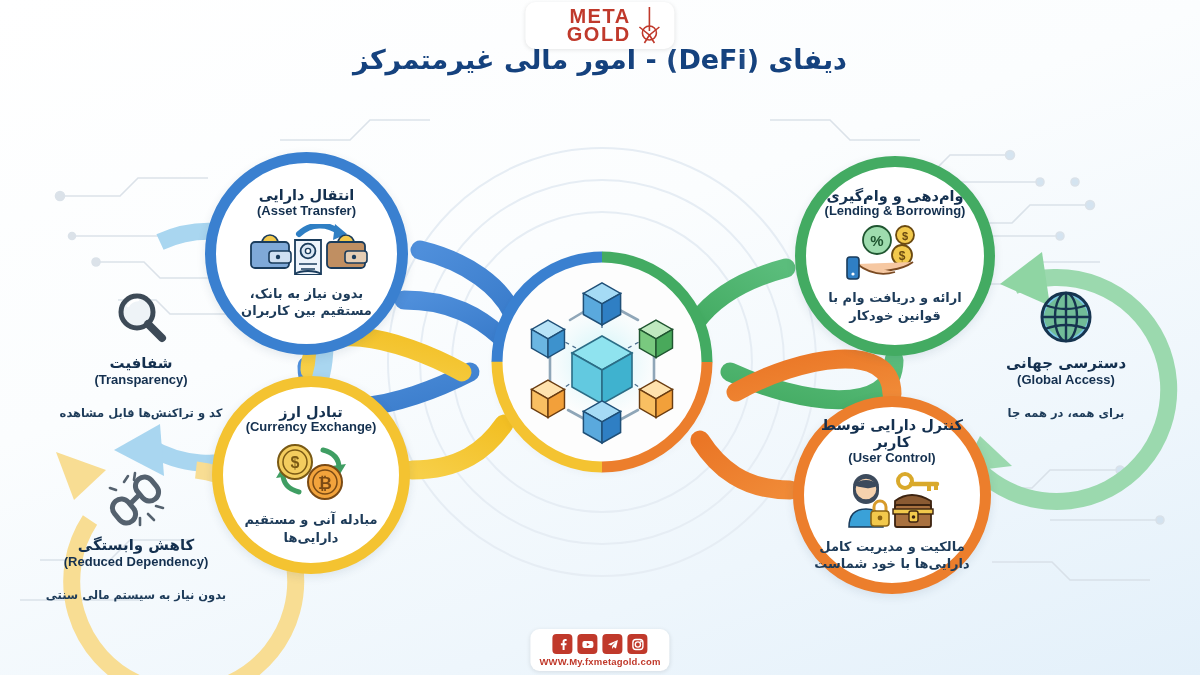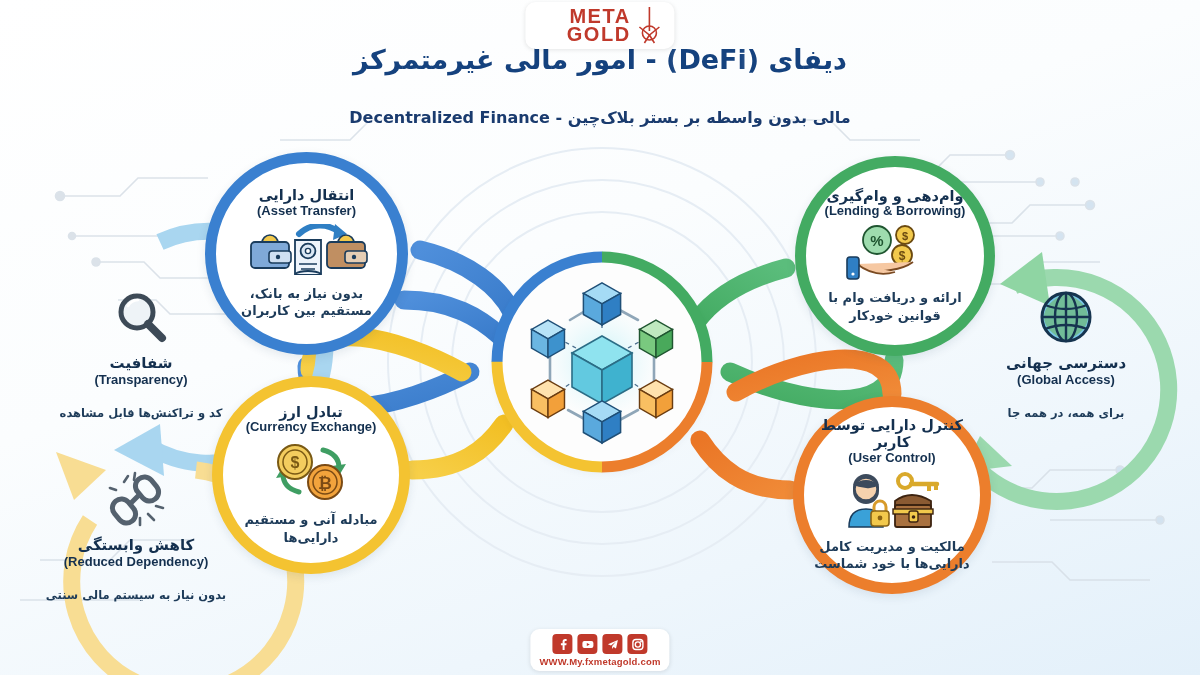--- a/index.html
+++ b/index.html
@@ -212,21 +212,20 @@
       <path d="M3 22 L13 30 L23 22" fill="none" stroke="#c0392b" stroke-width="1.6"></path>
       <path d="M13 30 L8 38 M13 30 L18 38" stroke="#c0392b" stroke-width="1.6"></path>
     </svg>
     <div class="logo-words">
       <span class="logo-meta">META</span>
       <span class="logo-gold">GOLD</span>
     </div>
   </div>
 
   <div class="title">دیفای (DeFi) - امور مالی غیرمتمرکز</div>
-  <div class="subtitle">مالی بدون واسطه بر بستر بلاک‌چین - Decentralized Finance</div>
 
   <div id="hub">
     <svg class="hub-ring" viewBox="0 0 226 226">
       <circle cx="113" cy="113" r="105" fill="none" stroke="#3a80d0" stroke-width="11" stroke-dasharray="165 495" transform="rotate(-180 113 113)"></circle>
       <circle cx="113" cy="113" r="105" fill="none" stroke="#43ab62" stroke-width="11" stroke-dasharray="165 495" transform="rotate(-90 113 113)"></circle>
       <circle cx="113" cy="113" r="105" fill="none" stroke="#ec7e2c" stroke-width="11" stroke-dasharray="165 495" transform="rotate(0 113 113)"></circle>
       <circle cx="113" cy="113" r="105" fill="none" stroke="#f4c331" stroke-width="11" stroke-dasharray="165 495" transform="rotate(90 113 113)"></circle>
     </svg>
 
     <svg viewBox="0 0 208 208" width="208" height="208">

